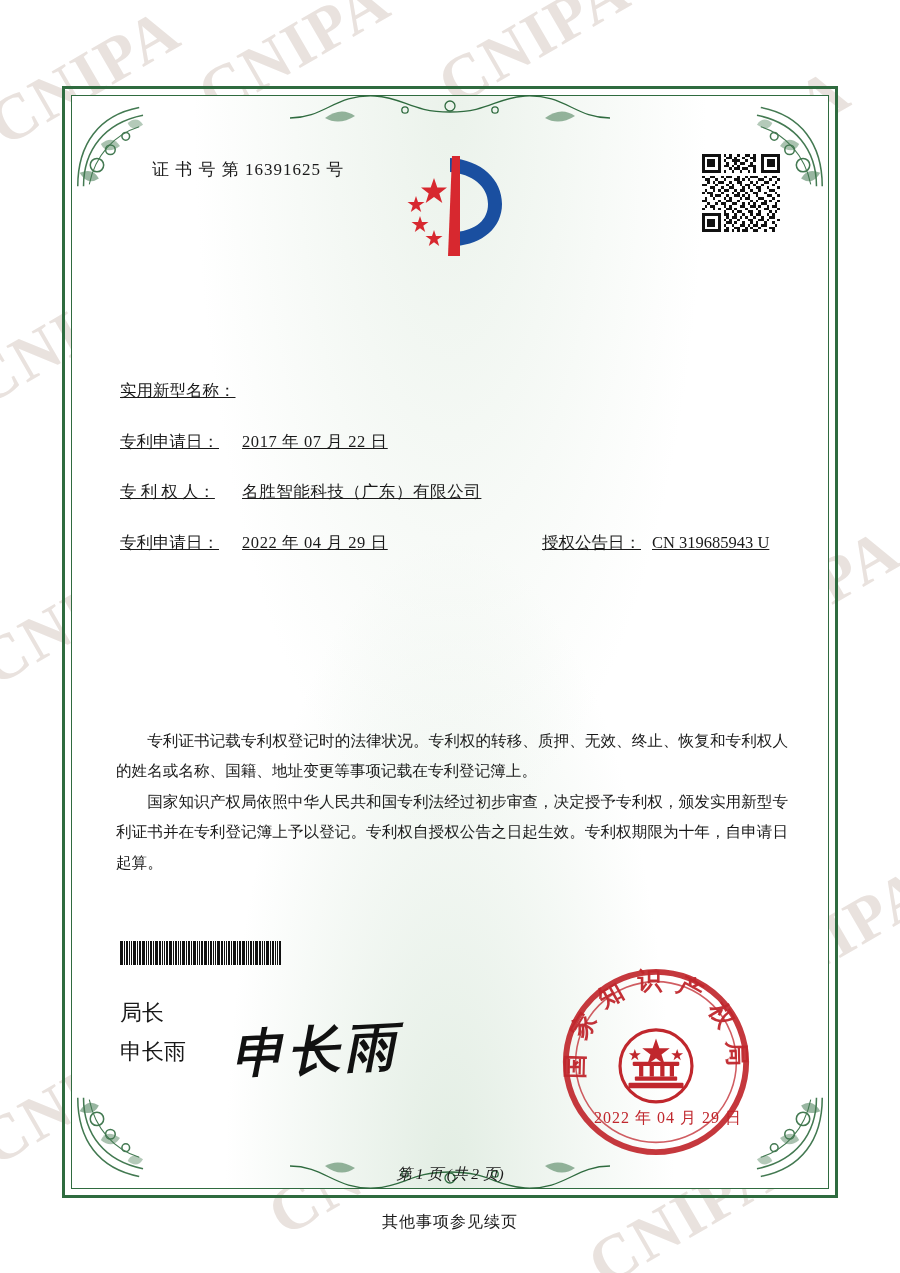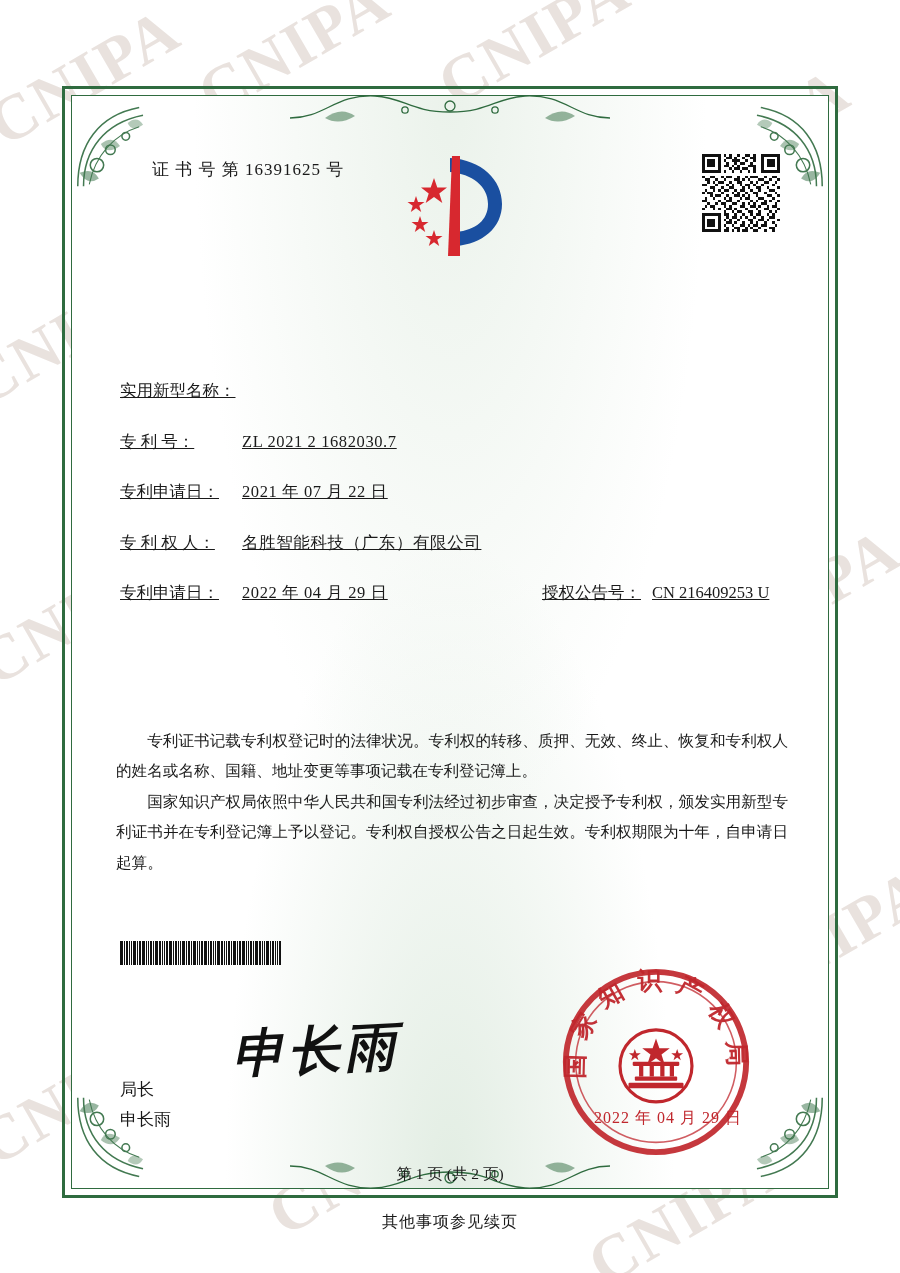--- a/index.html
+++ b/index.html
@@ -177,22 +177,22 @@
     display: inline-block;
     height: 100%;
     background: #111;
     margin-right: 1px;
     vertical-align: top;
   }
 
   .director {
     position: absolute;
     left: 48px;
-    top: 979px;
-    font-size: 17px;
+    top: 898px;
+    font-size: 22px;
     line-height: 1.75;
   }
   .signature {
     position: absolute;
     left: 160px;
     top: 920px;
     font-size: 52px;
     font-family: "DejaVu Serif", serif;
     font-style: italic;
     font-weight: bold;
@@ -218,20 +218,21 @@
     z-index: 5;
   }
 
   .page-no {
     position: absolute;
     left: 0;
     right: 0;
     top: 1068px;
     text-align: center;
     font-size: 15.5px;
+    font-style: italic;
   }
 
   .footnote {
     position: absolute;
     left: 0;
     right: 0;
     top: 1212px;
     text-align: center;
     font-size: 16px;
     letter-spacing: 1px;
@@ -577,36 +578,32 @@
           <rect x="26" y="28" width="1" height="1"></rect>
       </g>
     </svg>
 
 
     <div class="fields">
       <div class="field">
         <div class="label">实用新型名称：</div>
       </div>
       <div class="field">
-        <div class="label">专   利   号：</div>
-        <div class="value">ZL 2021 2 1682030.7</div>
-      </div>
-      <div class="field">
         <div class="label">专利申请日：</div>
-        <div class="value">2021 年 07 月 22 日</div>
+        <div class="value">2017 年 07 月 22 日</div>
       </div>
       <div class="field">
         <div class="label">专 利 权 人：</div>
         <div class="value">名胜智能科技（广东）有限公司</div>
       </div>
       <div class="field double">
         <div class="label">专利申请日：</div>
         <div class="value">2022 年 04 月 29 日</div>
-        <div class="label2">授权公告号：</div>
-        <div class="value2">CN 216409253 U</div>
+        <div class="label2">授权公告日：</div>
+        <div class="value2">CN 319685943 U</div>
       </div>
     </div>
 
     <div class="paras">
       <p>专利证书记载专利权登记时的法律状况。专利权的转移、质押、无效、终止、恢复和专利权人的姓名或名称、国籍、地址变更等事项记载在专利登记簿上。</p>
       <p>国家知识产权局依照中华人民共和国专利法经过初步审查，决定授予专利权，颁发实用新型专利证书并在专利登记簿上予以登记。专利权自授权公告之日起生效。专利权期限为十年，自申请日起算。</p>
     </div>
 
     <div class="barcode" id="barcode"><i style="width: 3px;"></i><i style="width: 1px;"></i><i style="width: 2px;"></i><i style="width: 1px;"></i><i style="width: 1px;"></i><i style="width: 3px;"></i><i style="width: 1px;"></i><i style="width: 2px;"></i><i style="width: 3px;"></i><i style="width: 1px;"></i><i style="width: 1px;"></i><i style="width: 2px;"></i><i style="width: 1px;"></i><i style="width: 3px;"></i><i style="width: 2px;"></i><i style="width: 1px;"></i><i style="width: 1px;"></i><i style="width: 2px;"></i><i style="width: 3px;"></i><i style="width: 1px;"></i><i style="width: 2px;"></i><i style="width: 1px;"></i><i style="width: 1px;"></i><i style="width: 3px;"></i><i style="width: 1px;"></i><i style="width: 2px;"></i><i style="width: 1px;"></i><i style="width: 3px;"></i><i style="width: 1px;"></i><i style="width: 1px;"></i><i style="width: 2px;"></i><i style="width: 3px;"></i><i style="width: 1px;"></i><i style="width: 2px;"></i><i style="width: 1px;"></i><i style="width: 1px;"></i><i style="width: 3px;"></i><i style="width: 2px;"></i><i style="width: 1px;"></i><i style="width: 1px;"></i><i style="width: 2px;"></i><i style="width: 1px;"></i><i style="width: 3px;"></i><i style="width: 1px;"></i><i style="width: 2px;"></i><i style="width: 3px;"></i><i style="width: 1px;"></i><i style="width: 1px;"></i><i style="width: 2px;"></i><i style="width: 1px;"></i><i style="width: 3px;"></i><i style="width: 2px;"></i><i style="width: 1px;"></i><i style="width: 1px;"></i><i style="width: 3px;"></i><i style="width: 1px;"></i><i style="width: 2px;"></i><i style="width: 1px;"></i><i style="width: 1px;"></i><i style="width: 2px;"></i></div>
 

